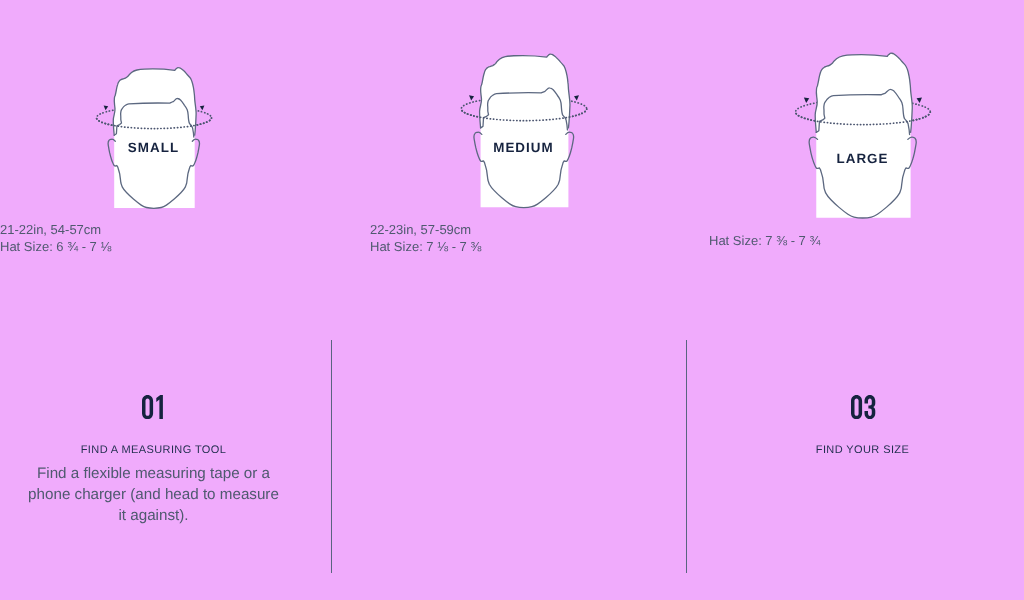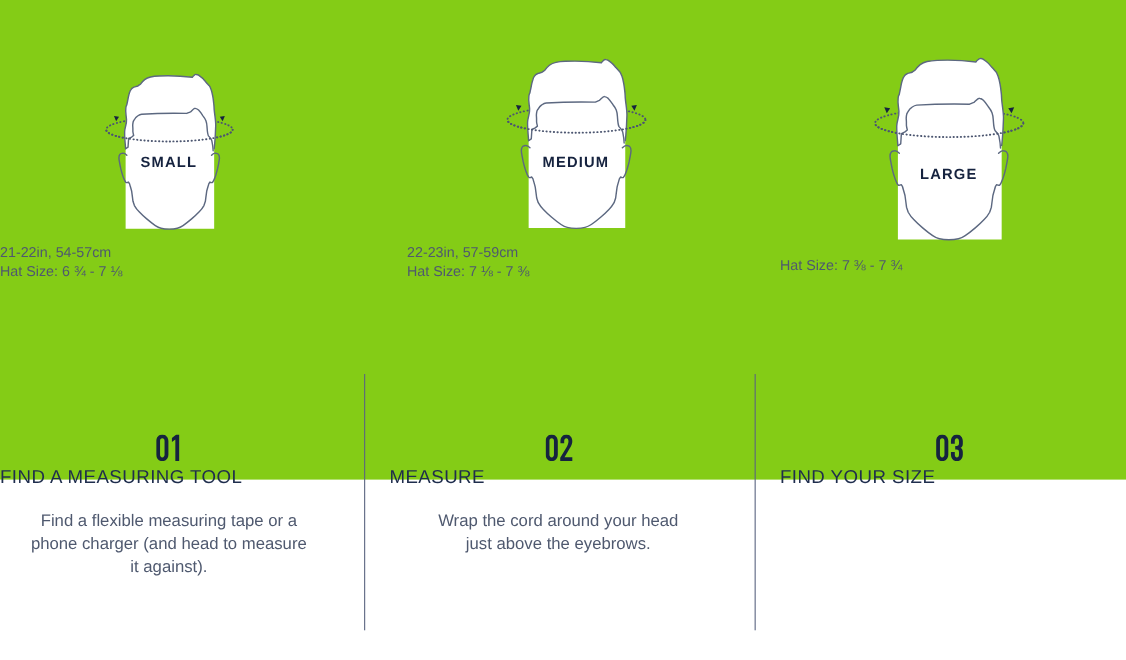--- a/index.html
+++ b/index.html
@@ -1,20 +1,20 @@
 <!DOCTYPE html>
 <html><head>
 <meta charset="utf-8">
 <title>Hat Size Guide</title>
 <style>
   html,body{margin:0;padding:0;}
   body{width:1024px;height:600px;background:#ffffff;
        font-family:"Liberation Sans",sans-serif;overflow:hidden;
        -webkit-font-smoothing:antialiased;text-rendering:geometricPrecision;}
-  .page{position:relative;width:1024px;height:436px;background:#84cc16;
+  .page{position:relative;width:1024px;height:600px;background:#f0abfc;
        transform:translateZ(0);}
 
   
   .sizes{position:absolute;left:0;top:0;width:1024px;height:300px;}
   .size-col{position:absolute;top:0;width:307px;height:300px;}
   .size-col.c0{left:0px;}
   .size-col.c1{left:370px;}
   .size-col.c2{left:709px;margin-top:11px;}
 
   .head-box{position:absolute;left:0;top:0;width:307px;height:218px;}
@@ -29,22 +29,22 @@
   
   .steps{position:absolute;left:0;top:0;width:1024px;height:600px;}
   .step{position:absolute;top:0;width:307px;height:600px;}
   .step.s0{left:0px;}
   .step.s1{left:354px;}
   .step.s2{left:709px;}
   .step-num{position:absolute;left:1px;top:395.2px;width:100%;text-align:center;line-height:0;}
   .step-num svg{display:inline-block;vertical-align:top;}
   .sr{position:absolute;width:1px;height:1px;overflow:hidden;clip:rect(0 0 0 0);
       white-space:nowrap;color:transparent;}
-  .step-title{position:absolute;left:0;top:424px;width:100%;
-      font-size:17px;color:#1f2d4d;letter-spacing:0.4px;}
+  .step-title{position:absolute;left:0;top:444px;width:100%;text-align:center;
+      font-size:11px;color:#1f2d4d;letter-spacing:0.4px;}
   .step-body{position:absolute;top:462.5px;text-align:center;
       font-size:15.2px;color:#4f596f;line-height:21.2px;}
   .s0 .step-body{left:26px;width:255px;}
   .s1 .step-body{left:32px;width:243px;}
   .s2 .step-body{left:22px;width:263px;}
   .divider{position:absolute;width:1px;top:340px;height:233px;background:#5a6480;}
   .divider.d0{left:331px;}
   .divider.d1{left:686px;}
 </style>
 </head>
@@ -142,30 +142,20 @@
   <div class="step s0">
         <div class="step-num"><svg width="24.40" height="24.3" viewBox="0 0 24.40 24.3">
             <g fill="#16233f">
               <path transform="translate(0.00,0)" fill-rule="evenodd" d="M5.55,0 C8.62,0 11.1,2.65 11.1,5.9 L11.1,18.4 C11.1,21.65 8.62,24.3 5.55,24.3 C2.48,24.3 0,21.65 0,18.4 L0,5.9 C0,2.65 2.48,0 5.55,0 Z M5.55,3.45 C4.25,3.45 3.5,4.45 3.5,5.8 L3.5,18.5 C3.5,19.85 4.25,20.85 5.55,20.85 C6.85,20.85 7.6,19.85 7.6,18.5 L7.6,5.8 C7.6,4.45 6.85,3.45 5.55,3.45 Z"></path>
               <path transform="translate(13.30,0)" fill-rule="evenodd" d="M7.6,0 L7.6,24.3 L4.1,24.3 L4.1,4.55 L1.0,6.9 L1.0,3.1 L5.0,0 Z"></path>
             </g>
           </svg><span class="sr">01</span></div>
         <div class="step-title">FIND A MEASURING TOOL</div>
         <div class="step-body">Find a flexible measuring tape or a phone charger (and head to measure it against).</div>
       </div>
-      <div class="step s1">
-        <div class="step-num"><svg width="24.40" height="24.3" viewBox="0 0 24.40 24.3">
-            <g fill="#16233f">
-              <path transform="translate(0.00,0)" fill-rule="evenodd" d="M5.55,0 C8.62,0 11.1,2.65 11.1,5.9 L11.1,18.4 C11.1,21.65 8.62,24.3 5.55,24.3 C2.48,24.3 0,21.65 0,18.4 L0,5.9 C0,2.65 2.48,0 5.55,0 Z M5.55,3.45 C4.25,3.45 3.5,4.45 3.5,5.8 L3.5,18.5 C3.5,19.85 4.25,20.85 5.55,20.85 C6.85,20.85 7.6,19.85 7.6,18.5 L7.6,5.8 C7.6,4.45 6.85,3.45 5.55,3.45 Z"></path>
-              <path transform="translate(13.30,0)" fill-rule="evenodd" d="M0.2,6.0 C0.2,2.6 2.5,0 5.6,0 C8.7,0 11.0,2.6 11.0,6.0 C11.0,8.4 10.2,10.4 8.4,13.0 L3.9,20.6 L11.0,20.6 L11.0,24.3 L0,24.3 L0,21.2 L5.5,12.0 C6.9,9.8 7.5,8.0 7.5,6.1 C7.5,4.5 6.7,3.4 5.6,3.4 C4.4,3.4 3.6,4.5 3.6,6.1 L3.6,8.0 L0.2,8.0 Z"></path>
-            </g>
-          </svg><span class="sr">02</span></div>
-        <div class="step-title">MEASURE</div>
-        <div class="step-body">Wrap the cord around your head just above the eyebrows.</div>
-      </div>
       <div class="step s2">
         <div class="step-num"><svg width="24.40" height="24.3" viewBox="0 0 24.40 24.3">
             <g fill="#16233f">
               <path transform="translate(0.00,0)" fill-rule="evenodd" d="M5.55,0 C8.62,0 11.1,2.65 11.1,5.9 L11.1,18.4 C11.1,21.65 8.62,24.3 5.55,24.3 C2.48,24.3 0,21.65 0,18.4 L0,5.9 C0,2.65 2.48,0 5.55,0 Z M5.55,3.45 C4.25,3.45 3.5,4.45 3.5,5.8 L3.5,18.5 C3.5,19.85 4.25,20.85 5.55,20.85 C6.85,20.85 7.6,19.85 7.6,18.5 L7.6,5.8 C7.6,4.45 6.85,3.45 5.55,3.45 Z"></path>
               <path transform="translate(13.30,0)" fill-rule="evenodd" d="M0.2,6.0 C0.2,2.6 2.5,0 5.6,0 C8.7,0 11.0,2.6 11.0,6.0 L11.0,8.3 C11.0,10.1 10.3,11.4 9.0,12.1 C10.3,12.8 11.0,14.2 11.0,16.0 L11.0,18.3 C11.0,21.7 8.7,24.3 5.6,24.3 C2.5,24.3 0.2,21.7 0.2,18.3 L0.2,15.9 L3.7,15.9 L3.7,18.2 C3.7,19.8 4.5,20.9 5.6,20.9 C6.7,20.9 7.5,19.8 7.5,18.2 L7.5,15.9 C7.5,14.3 6.8,13.6 5.3,13.6 L4.1,13.6 L4.1,10.4 L5.3,10.4 C6.8,10.4 7.5,9.8 7.5,8.2 L7.5,6.1 C7.5,4.5 6.7,3.4 5.6,3.4 C4.5,3.4 3.7,4.5 3.7,6.1 L3.7,8.4 L0.2,8.4 Z"></path>
             </g>
           </svg><span class="sr">03</span></div>
         <div class="step-title">FIND YOUR SIZE</div>
       </div>
     </div>

